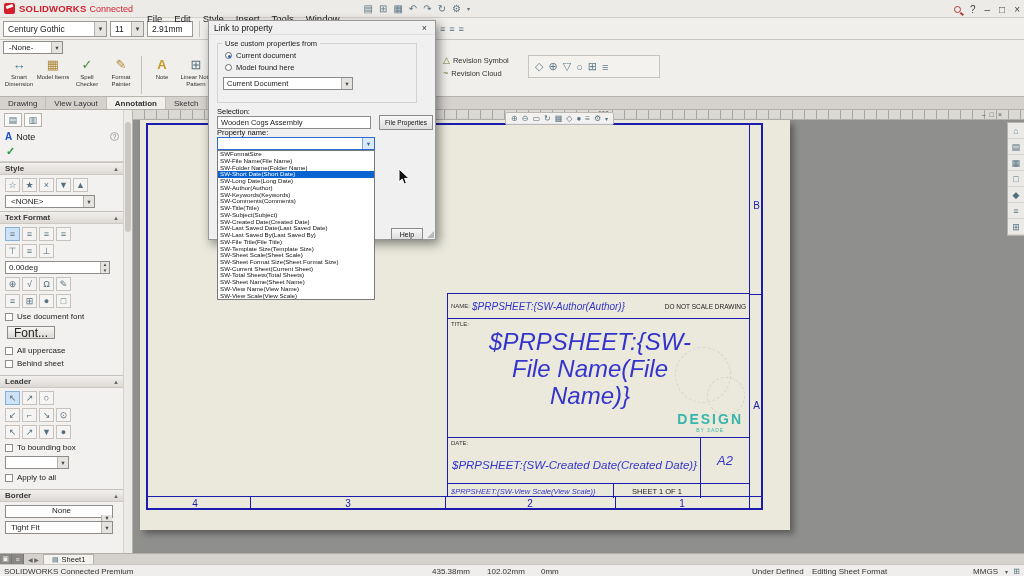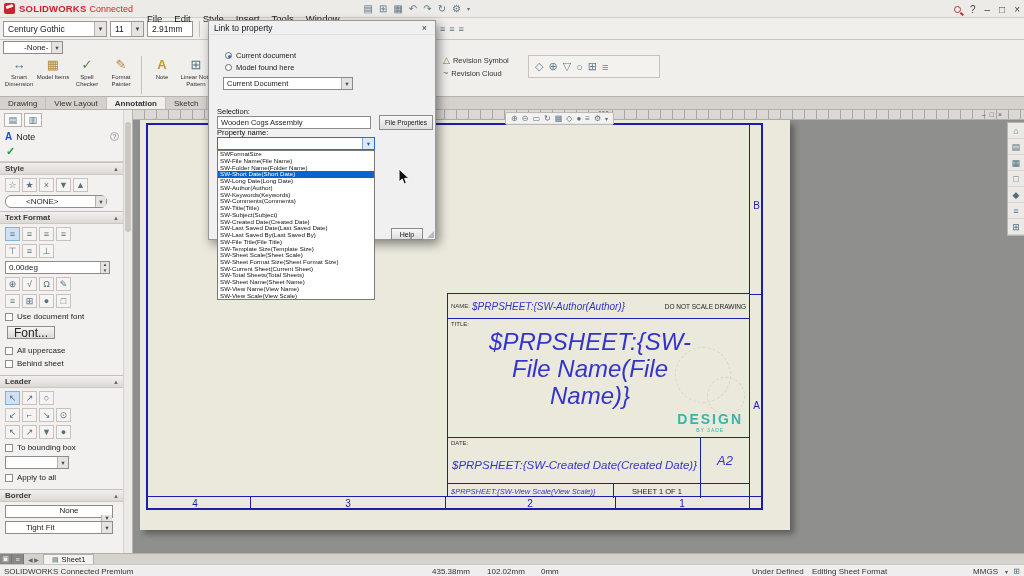--- a/index.html
+++ b/index.html
@@ -61,21 +61,21 @@
   .pok{padding:1px 6px 3px;border-bottom:1px solid #d5d2ce;}
   .pok span{color:#1e9e3a;font-weight:bold;font-size:11px;}
   .hdr{height:13px;background:linear-gradient(#f2f0ee,#dcd9d5);border-top:1px solid #c4c1bd;border-bottom:1px solid #ccc9c5;display:flex;align-items:center;justify-content:space-between;padding:0 5px;font-size:8px;font-weight:bold;color:#3a3a3a;}
   .hdr .car{font-size:6px;color:#666;}
   .pbody{padding:3px 5px;}
   .irow{display:flex;gap:2px;margin-bottom:3px;}
   .ico{width:15px;height:14px;border:1px solid #c6c3bf;background:#f5f4f2;display:flex;align-items:center;justify-content:center;font-size:9px;color:#55707e;}
   .ico.isel{background:#cfe2f5;border-color:#85b2dc;}
   .chk{display:flex;align-items:center;gap:4px;font-size:8px;margin:4px 0;color:#222;}
   .chk .box{width:8px;height:8px;border:1px solid #8e8b88;background:#fff;flex:0 0 auto;}
-  .combo{height:13px;border:1px solid #8e8b88;background:#fff;display:flex;align-items:center;font-size:8px;padding-left:20px;color:#222;}
+  .combo{height:13px;border:1px solid #8e8b88;background:#fff;display:flex;align-items:center;font-size:8px;padding-left:5px;color:#222;}
   .combo .dd{margin-left:auto;width:11px;height:100%;background:#e5e3e0;border-left:1px solid #b5b2ae;display:flex;align-items:center;justify-content:center;font-size:5.5px;color:#444;}
   .spin{height:13px;border:1px solid #8e8b88;background:#fff;display:flex;align-items:center;font-size:8px;padding-left:3px;}
   .spin .ud{margin-left:auto;width:9px;height:100%;display:flex;flex-direction:column;border-left:1px solid #b5b2ae;}
   .spin .ud span{flex:1;font-size:4.5px;display:flex;align-items:center;justify-content:center;background:#e5e3e0;color:#444;}
   .btn{border:1px solid #8e8b88;background:linear-gradient(#f7f6f4,#dcd9d5);font-size:12px;display:inline-flex;align-items:center;justify-content:center;color:#222;}
 
   
   .viewport{position:absolute;left:133px;right:0;top:0;bottom:0;background:#8f8f8d;overflow:hidden;}
   .ruler{position:absolute;left:0;top:0;right:0;height:10px;background:#dbd9d5;border-bottom:1px solid #b3b0ac;background-image:repeating-linear-gradient(90deg,transparent 0 11px,#a9a6a2 11px 12px);}
   .rlab{position:absolute;top:0;font-size:6.5px;color:#555;background:#dbd9d5;padding:0 2px;}
@@ -300,21 +300,21 @@
           <span class="car">▲</span>
         </div>
         <div class="pbody">
           <div class="irow">
             <span class="ico">☆</span>
             <span class="ico">★</span>
             <span class="ico">×</span>
             <span class="ico">▼</span>
             <span class="ico">▲</span>
           </div>
-          <div class="combo" style="width:102px;border-radius:6px;">
+          <div class="combo" style="width:90px;">
             <span>&lt;NONE&gt;</span>
             <span class="dd">▼</span>
           </div>
         </div>
 
         <div class="hdr">
           <span>Text Format</span>
           <span class="car">▲</span>
         </div>
         <div class="pbody">
@@ -503,20 +503,23 @@
           </div>
         </div>
       </div>
     </div>
   </div>
 
   <div class="dialog">
     <div class="dtitle">
       <span>Link to property</span>
       <span class="dclose">×</span>
+    </div>
+    <div class="dgroup">
+      <span class="glab">Use custom properties from</span>
     </div>
     <div class="radio" style="left:16px;top:30px;">
       <span class="rdot on"></span>
       <span>Current document</span>
     </div>
     <div class="radio" style="left:16px;top:42px;">
       <span class="rdot"></span>
       <span>Model found here</span>
     </div>
     <div class="dcombo" style="left:14px;top:56px;width:130px;">

